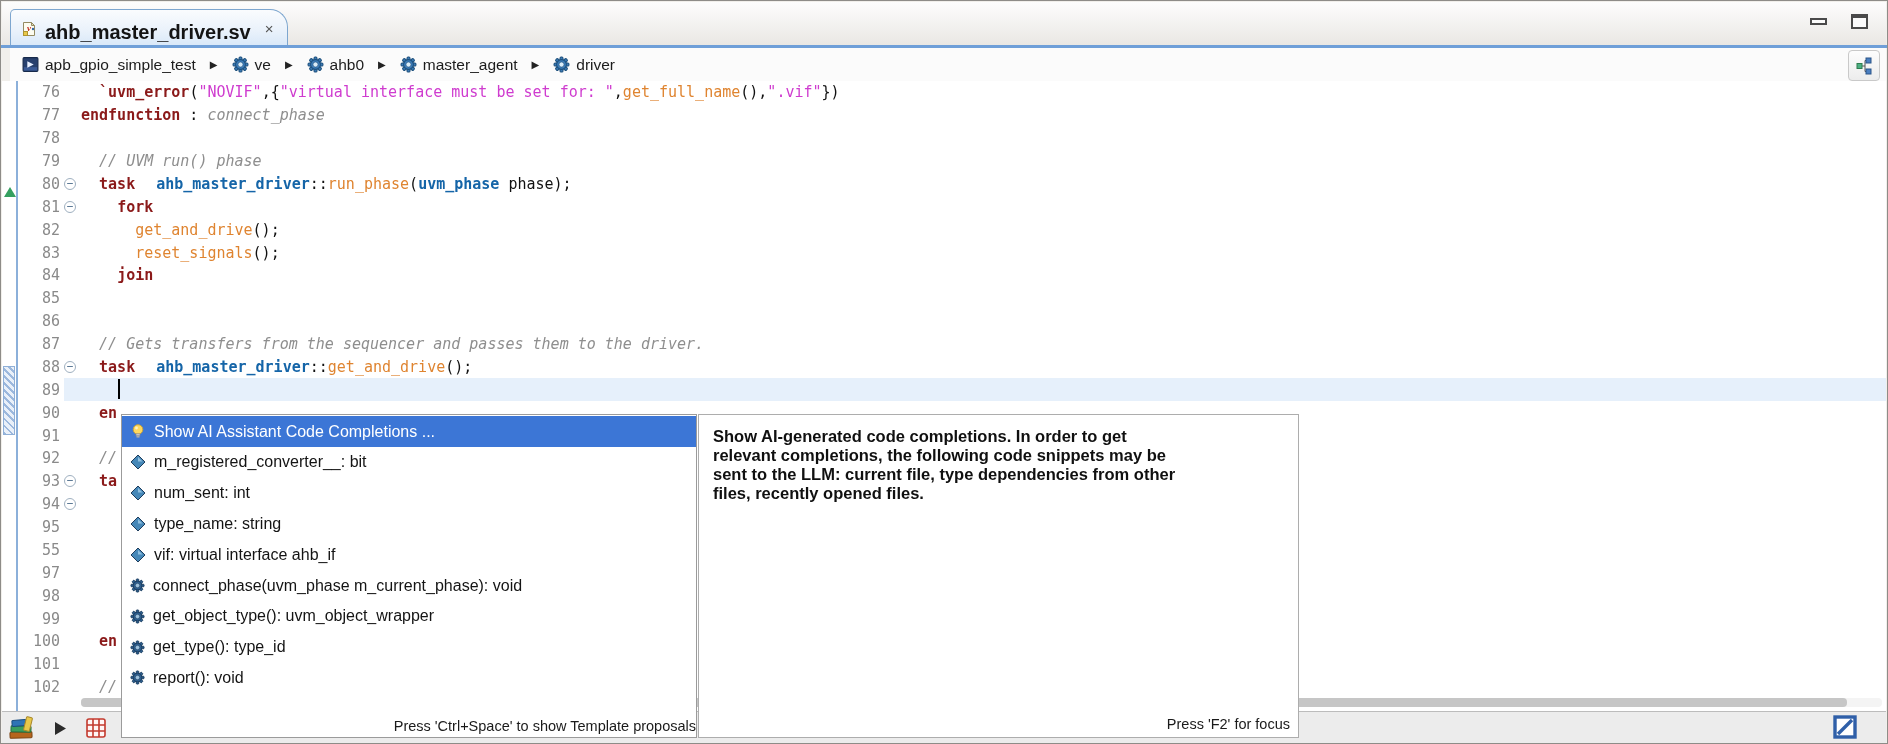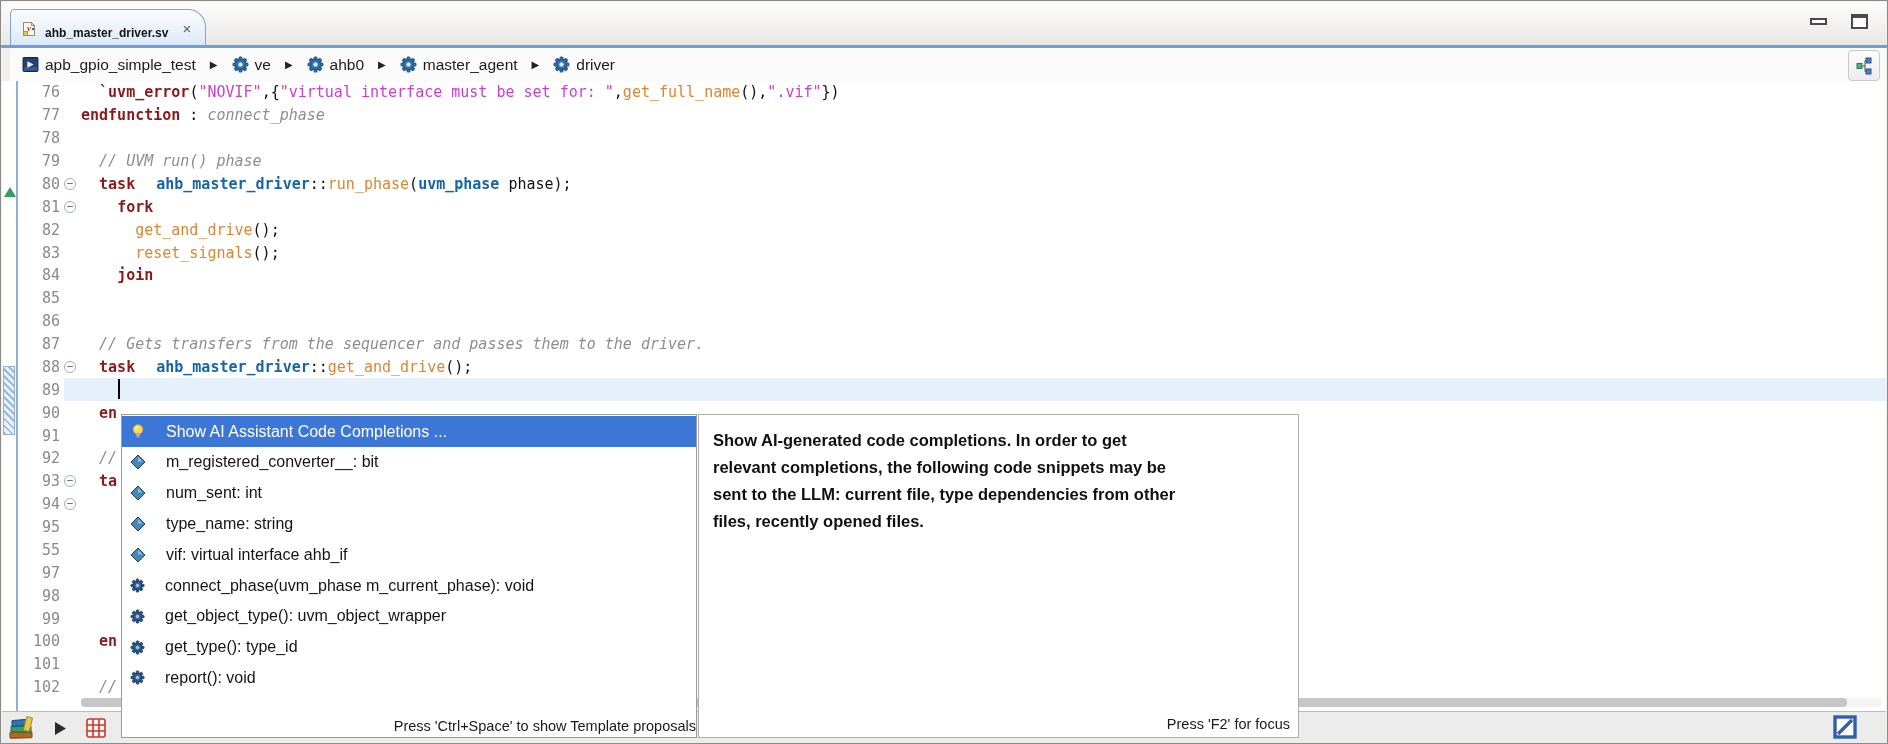--- a/index.html
+++ b/index.html
@@ -8,21 +8,21 @@
     font-family:"Liberation Sans",sans-serif;
     background:#f1efeb;border:1px solid #8e8c88;box-sizing:border-box;
   }
   
   .tabbar{position:absolute;left:1px;top:1px;right:1px;height:44px;
     background:linear-gradient(#fdfdfd,#e9e7e3);}
   .tab{position:absolute;left:8px;top:7px;height:37px;display:flex;align-items:center;
     padding:0 14px 0 10px;gap:8px;
     background:linear-gradient(#fafcfe 0%,#eaf2fb 55%,#d7e7f8 100%);
     border:1px solid #7da6cf;border-bottom:none;border-radius:5px 18px 0 0;}
-  .tab-title{font-size:12px;font-weight:bold;color:#141414;white-space:nowrap;margin-top:8px;}
+  .tab-title{font-size:20px;font-weight:bold;color:#141414;white-space:nowrap;margin-top:8px;}
   .tab-close{font-size:15px;color:#555;margin-left:6px;cursor:default;}
   .winbtns{position:absolute;right:18px;top:12px;display:flex;gap:24px;align-items:center;}
   .btn-min{width:17px;height:7px;border:2px solid #4a4a4a;background:#fbfbfb;box-sizing:border-box;}
   .btn-max{width:17px;height:15px;border:2px solid #4a4a4a;background:#fbfbfb;box-sizing:border-box;border-top-width:4px;}
   .accent{position:absolute;left:0;top:44px;right:0;height:3px;background:#6f9fd8;}
   
   .crumbbar{position:absolute;left:9px;top:47px;right:1px;height:33px;background:#fbfbfb;
     border-bottom:1px solid #e3e3e3;display:flex;align-items:center;padding-left:12px;}
   .crumbs{display:flex;align-items:center;gap:14px;}
   .crumb{display:flex;align-items:center;gap:6px;cursor:default;}
@@ -63,30 +63,30 @@
   .hthumb{position:absolute;left:0;top:0;width:1766px;height:9px;background:#c6c6c6;border-radius:4px;}
   
   .statusbar{position:absolute;left:1px;right:1px;top:710px;height:33px;background:#ececec;
     border-top:1px solid #bcbcbc;}
   .sb-left{position:absolute;left:6px;top:3px;display:flex;align-items:center;gap:18px;}
   .sb-right{position:absolute;right:28px;top:2px;}
   
   .popup{position:absolute;left:120px;top:413px;width:576px;height:324px;background:#fff;
     border:1px solid #9b9b9b;box-sizing:border-box;z-index:20;overflow:hidden;}
   .plist{position:absolute;left:0;top:1px;right:0;height:301px;overflow:hidden;}
-  .prow{height:30.8px;display:flex;align-items:center;gap:20px;padding-left:8px;
+  .prow{height:30.8px;display:flex;align-items:center;gap:8px;padding-left:8px;
     font-size:16px;color:#141414;white-space:nowrap;}
   .prow.sel{background:#3c76d6;color:#ffffff;height:31px;}
   .pfoot{position:absolute;left:0;right:0;bottom:0;height:23px;background:#fff;
     display:flex;align-items:center;justify-content:flex-end;padding-right:0;
     font-size:14.5px;color:#1a1a1a;}
   
   .tooltip{position:absolute;left:697px;top:413px;width:601px;height:324px;background:#fff;
     border:1px solid #adadad;box-sizing:border-box;z-index:19;}
-  .tip-text{margin:12px 14px 0 14px;font-size:16.5px;line-height:27px;font-weight:bold;
+  .tip-text{margin:12px 14px 0 14px;font-size:16.5px;line-height:19px;font-weight:bold;
     color:#101010;white-space:pre-line;}
   .tip-foot{position:absolute;right:8px;bottom:5px;font-size:14.5px;color:#1a1a1a;}
 </style>
 </head>
 <body>
 
 <div class="tabbar">
   <div class="tab">
     <span class="ic">
       <svg width="16" height="16" viewBox="0 0 16 16">

